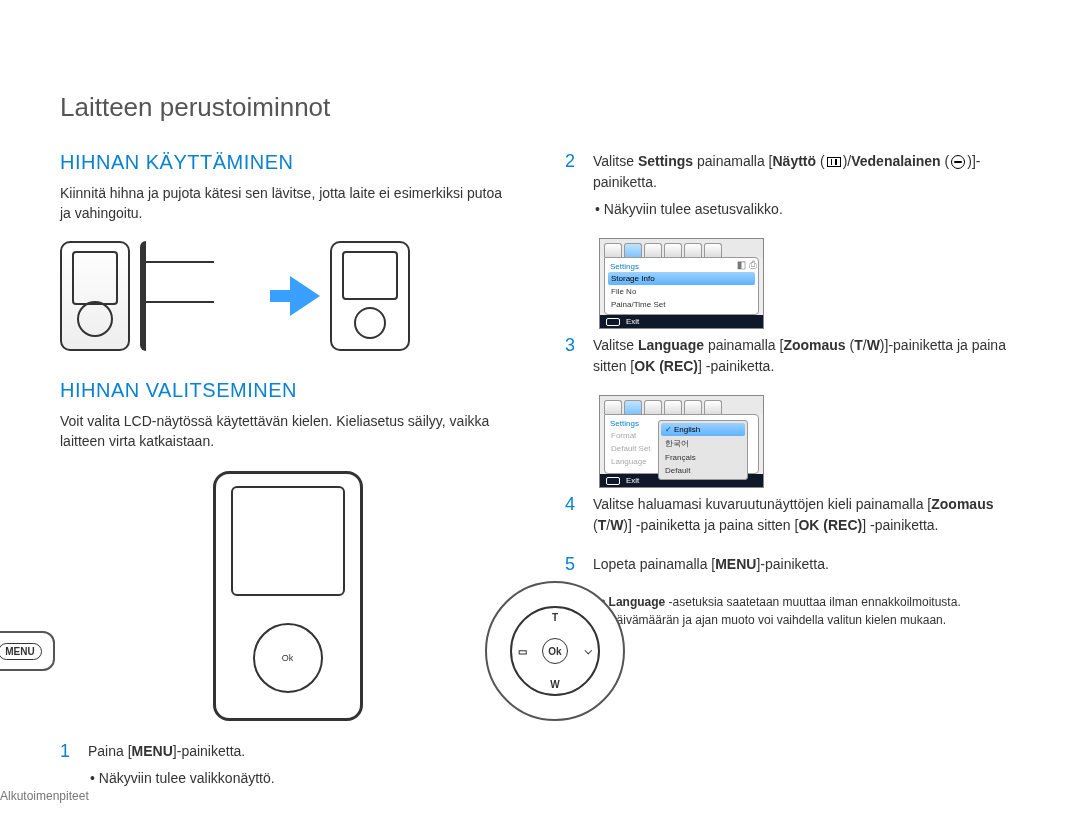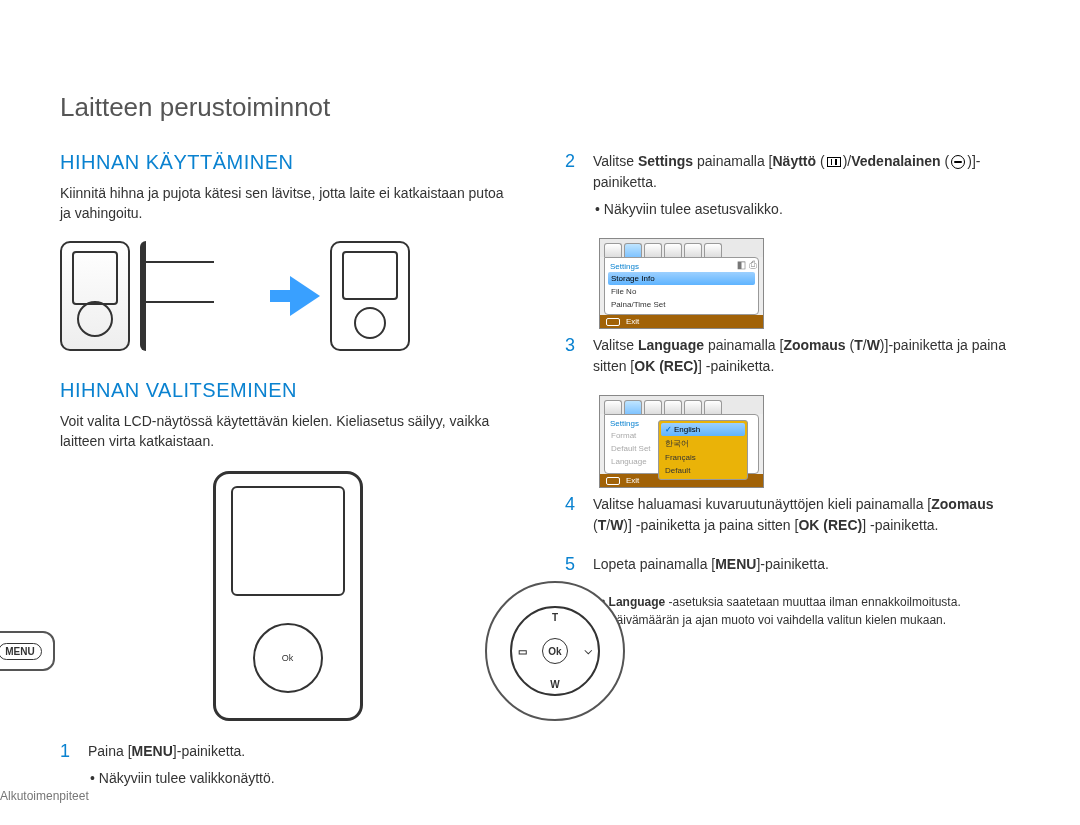--- a/index.html
+++ b/index.html
@@ -106,25 +106,25 @@
   .menu-screenshot {
     width:165px; border:1px solid #888; background:#ededed; margin:10px 0 6px 34px; font-size:8px;
   }
   .menu-screenshot .tabbar { display:flex; gap:2px; padding:4px 4px 0 4px; background:#e9e9e9;}
   .menu-screenshot .tab { width:18px; height:14px; border:1px solid #999; border-bottom:none; border-radius:3px 3px 0 0; background:linear-gradient(#fff,#ddd);}
   .menu-screenshot .tab.active { background:linear-gradient(#bfe5ff,#7fc3ff);}
   .menu-screenshot .panel { background:#fff; border:1px solid #999; border-radius:0 4px 4px 4px; margin:0 4px 0 4px; padding:3px;}
   .menu-screenshot .panel .hdr { color:#0a82d0; font-size:8px; padding:1px 2px;}
   .menu-screenshot .panel .row { padding:2px 3px;}
   .menu-screenshot .panel .row.sel { background:linear-gradient(#9cd0ff,#5fb4ff); color:#000; border-radius:2px;}
-  .menu-screenshot .submenu { position:relative; margin-left:50px; margin-top:-48px; width:90px; background:#eab308; border:1px solid #999; border-radius:3px; padding:2px;}
+  .menu-screenshot .submenu { position:relative; margin-left:50px; margin-top:-48px; width:90px; background:#e5e5e5; border:1px solid #999; border-radius:3px; padding:2px;}
   .menu-screenshot .submenu .row { padding:2px 4px;}
   .menu-screenshot .submenu .row.sel { background:linear-gradient(#9cd0ff,#5fb4ff); border-radius:2px;}
   .menu-screenshot .submenu .row.sel::before { content:"✓ "; color:#0070d0; font-weight:bold;}
-  .menu-screenshot .exitbar { background:#a16207; color:#fff; padding:2px 6px; display:flex; align-items:center; gap:6px;}
+  .menu-screenshot .exitbar { background:#0f172a; color:#fff; padding:2px 6px; display:flex; align-items:center; gap:6px;}
   .menu-screenshot .exitbar .btn { display:inline-block; border:1px solid #fff; border-radius:2px; width:14px; height:8px;}
   .right-icons { position:absolute; right:6px; top:20px; font-size:10px; color:#777;}
 
   .note-box {
     display:flex; gap:12px; align-items:flex-start; margin-top:10px;
   }
   .note-icon {
     width:24px; height:24px; background:#1a8fe5; border-radius:4px;
     display:flex; align-items:center; justify-content:center; flex-shrink:0;
   }
@@ -136,21 +136,21 @@
 </style>
 </head>
 <body>
 
 <div class="header">Laitteen perustoiminnot</div>
 
 <div class="columns">
 
   <div class="col">
     <div class="section-title">HIHNAN KÄYTTÄMINEN</div>
-    <div class="body-text">Kiinnitä hihna ja pujota kätesi sen lävitse, jotta laite ei katkaistaan putoa ja vahingoitu.</div>
+    <div class="body-text">Kiinnitä hihna ja pujota kätesi sen lävitse, jotta laite ei esimerkiksi putoa ja vahingoitu.</div>
 
     <div class="illust-row">
       <div class="device-small"></div>
       <div class="strap-piece"></div>
       <div style="width:50px"></div>
       <div class="arrow-right"></div>
       <div class="hand-device"></div>
     </div>
 
     <div class="section-title">HIHNAN VALITSEMINEN</div>

